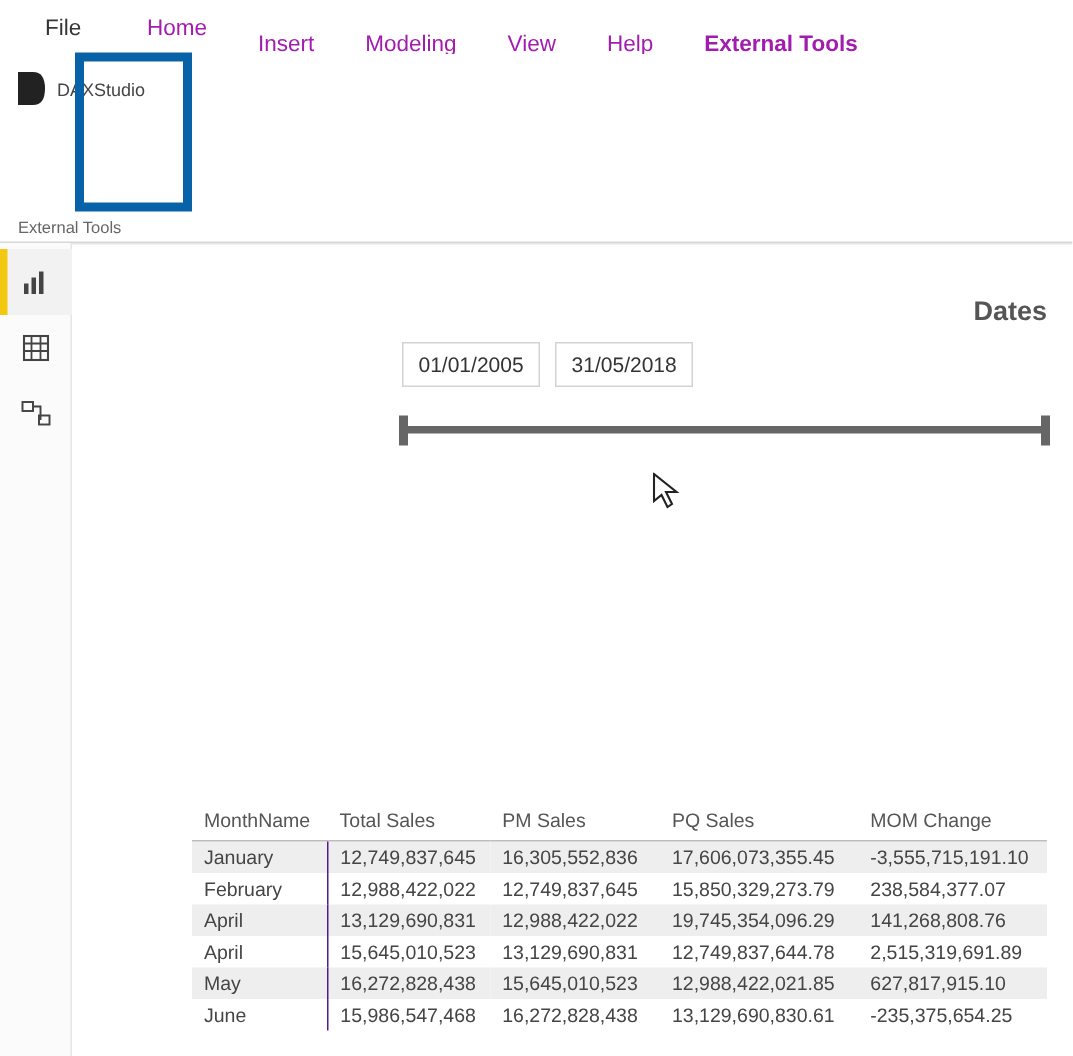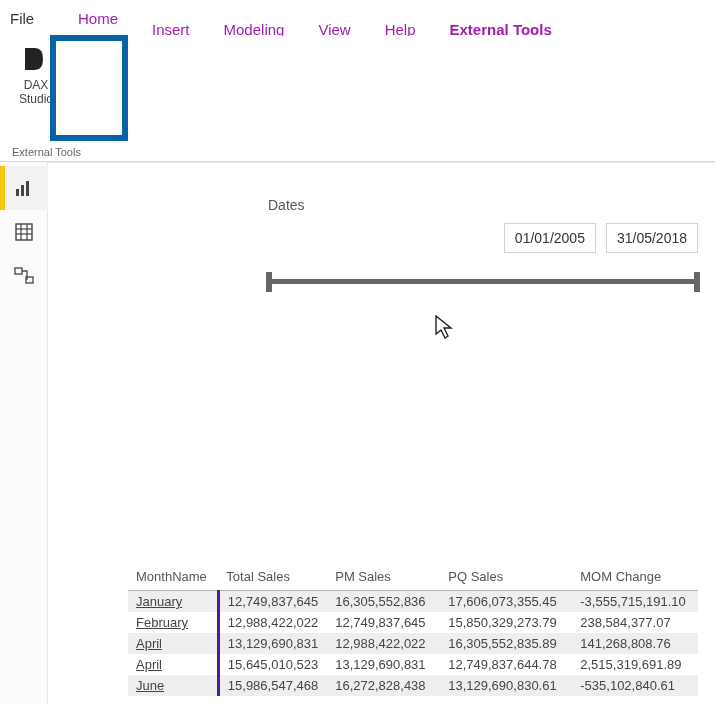--- a/index.html
+++ b/index.html
@@ -12,21 +12,21 @@
     height: 704px;
     overflow: hidden;
     position: relative;
   }
 
   
   .menubar {
     display: flex;
     align-items: center;
     height: 36px;
-    padding: 0 0;
+    padding: 0 20px;
     background: #fff;
   }
   .menu-file {
     width: 64px;
     padding: 8px 10px;
     font-size: 15px;
     color: #353535;
   }
   .menu-item {
     padding: 8px 14px;
@@ -56,21 +56,21 @@
   }
   .ribbon-group {
     position: absolute;
     left: 8px; top: 2px;
     display: flex;
     align-items: flex-start;
     gap: 2px;
   }
   .ribbon-btn {
     display: flex;
-    flex-direction: column;
+    flex-direction: row;
     align-items: center;
     width: 56px;
     padding: 4px 0 2px 0;
     font-size: 12px;
     color: #454545;
     cursor: pointer;
     text-align: center;
     line-height: 1.2;
   }
   .ribbon-btn .ribbon-icon {
@@ -149,29 +149,29 @@
     border-top: 1px solid #e6e6e6;
   }
 
   
   .slicer {
     position: absolute;
     left: 220px; top: 34px;
     width: 430px;
   }
   .slicer-title {
-    font-size: 14px;
+    font-size: 18px;
     color: #555;
     margin-bottom: 10px;
-    font-weight: 400;
+    font-weight: 700;
+    text-align: right;
   }
   .date-boxes {
     display: flex;
     gap: 10px;
-    justify-content: flex-end;
   }
   .date-box {
     border: 1px solid #d3d3d3;
     padding: 6px 10px;
     font-size: 14px;
     color: #333;
     min-width: 92px;
     background: #fff;
   }
   .slider-track {
@@ -199,21 +199,21 @@
   .cursor {
     position: absolute;
     left: 387px; top: 152px;
     z-index: 20;
     pointer-events: none;
   }
 
   
   .data-table {
     position: absolute;
-    left: 80px; top: 400px;
+    left: 80px; top: 370px;
     width: 570px;
     border-collapse: collapse;
     font-size: 13px;
     color: #454545;
   }
   .data-table th {
     text-align: left;
     font-weight: 400;
     color: #555;
     padding: 6px 8px;
@@ -228,22 +228,21 @@
     font-size: 13px;
     white-space: nowrap;
   }
   .data-table tbody tr:nth-child(odd) {
     background: #eeeeee;
   }
   .data-table tbody tr:nth-child(even) {
     background: #fff;
   }
   .col-first-border {
-    border-right: 3px solid #4c1d95;
-    text-decoration: underline;
+    border-right: 1px solid #4c1d95;
   }
 </style>
 </head>
 <body>
 
 <div class="menubar">
   <div class="menu-file">File</div>
   <div class="menu-item">Home</div>
   <div class="menu-item">Insert</div>
   <div class="menu-item">Modeling</div>
@@ -341,34 +340,41 @@
           <td class="col-first-border">February</td>
           <td class="num">12,988,422,022</td>
           <td class="num">12,749,837,645</td>
           <td class="num">15,850,329,273.79</td>
           <td class="num">238,584,377.07</td>
         </tr>
         <tr>
           <td class="col-first-border">April</td>
           <td class="num">13,129,690,831</td>
           <td class="num">12,988,422,022</td>
-          <td class="num">16,305,552,835.89</td>
+          <td class="num">19,745,354,096.29</td>
           <td class="num">141,268,808.76</td>
         </tr>
         <tr>
           <td class="col-first-border">April</td>
           <td class="num">15,645,010,523</td>
           <td class="num">13,129,690,831</td>
           <td class="num">12,749,837,644.78</td>
           <td class="num">2,515,319,691.89</td>
         </tr>
         <tr>
+          <td class="col-first-border">May</td>
+          <td class="num">16,272,828,438</td>
+          <td class="num">15,645,010,523</td>
+          <td class="num">12,988,422,021.85</td>
+          <td class="num">627,817,915.10</td>
+        </tr>
+        <tr>
           <td class="col-first-border">June</td>
           <td class="num">15,986,547,468</td>
           <td class="num">16,272,828,438</td>
           <td class="num">13,129,690,830.61</td>
-          <td class="num">-535,102,840.61</td>
+          <td class="num">-235,375,654.25</td>
         </tr>
       </tbody>
     </table>
 
   </div>
 </div>
 
 </body></html>

